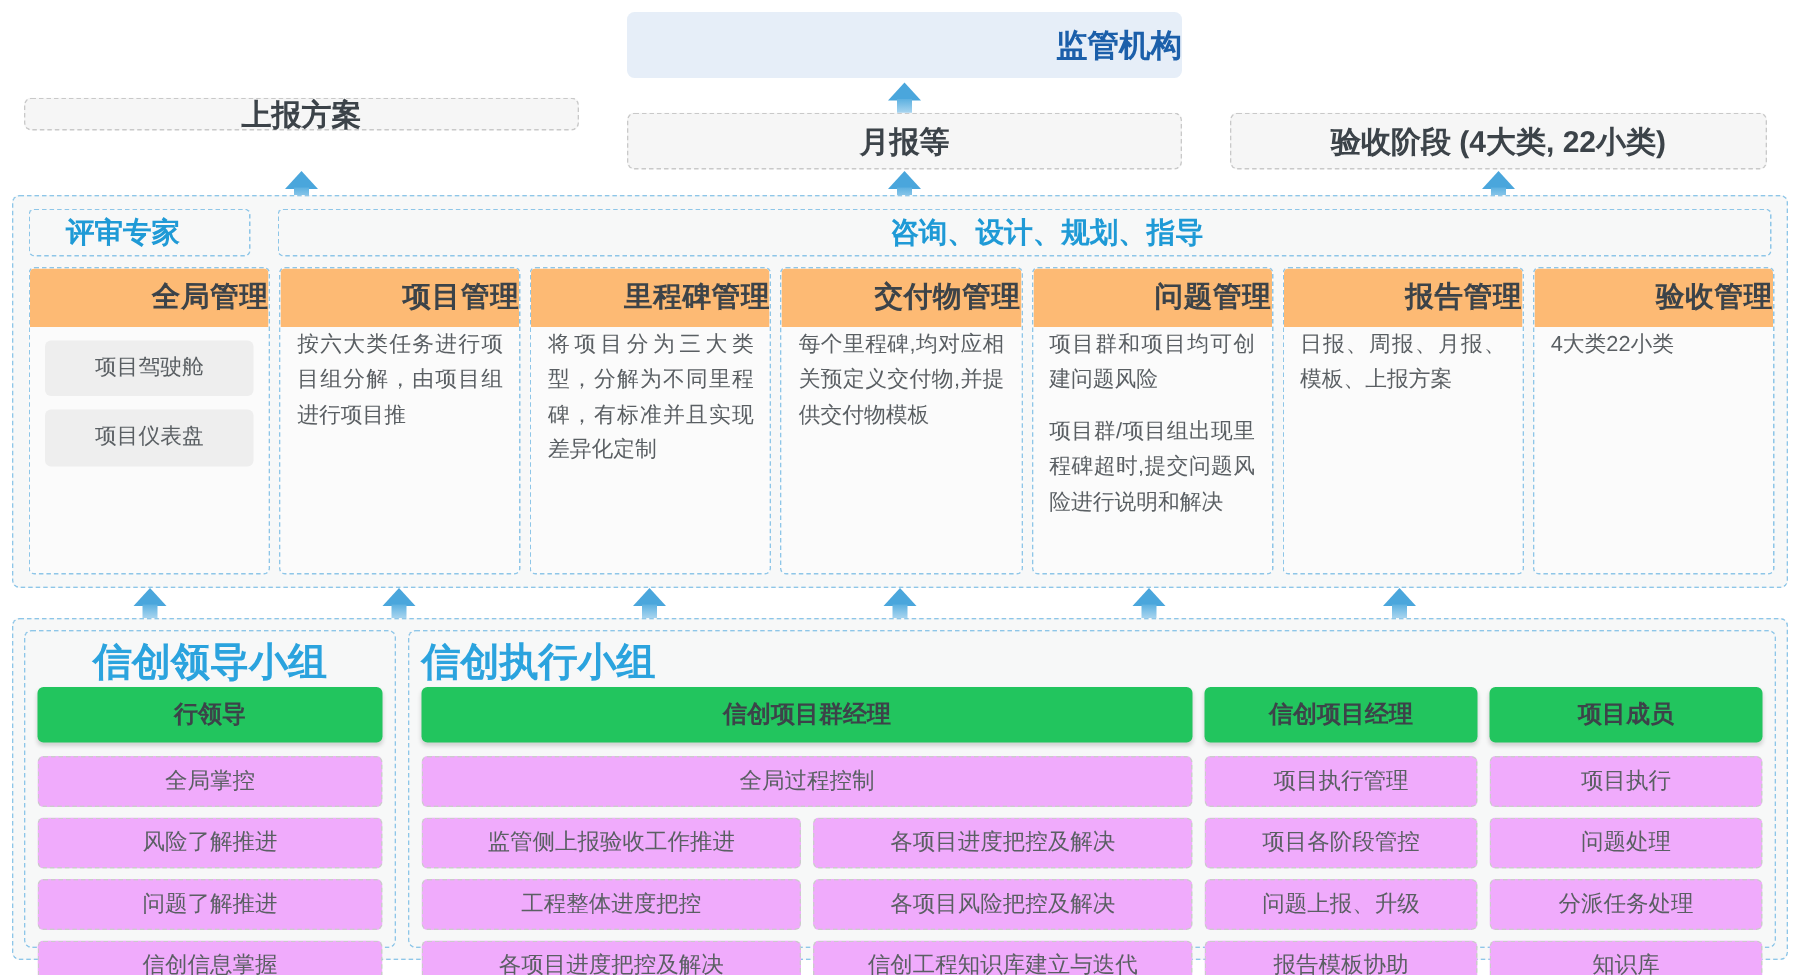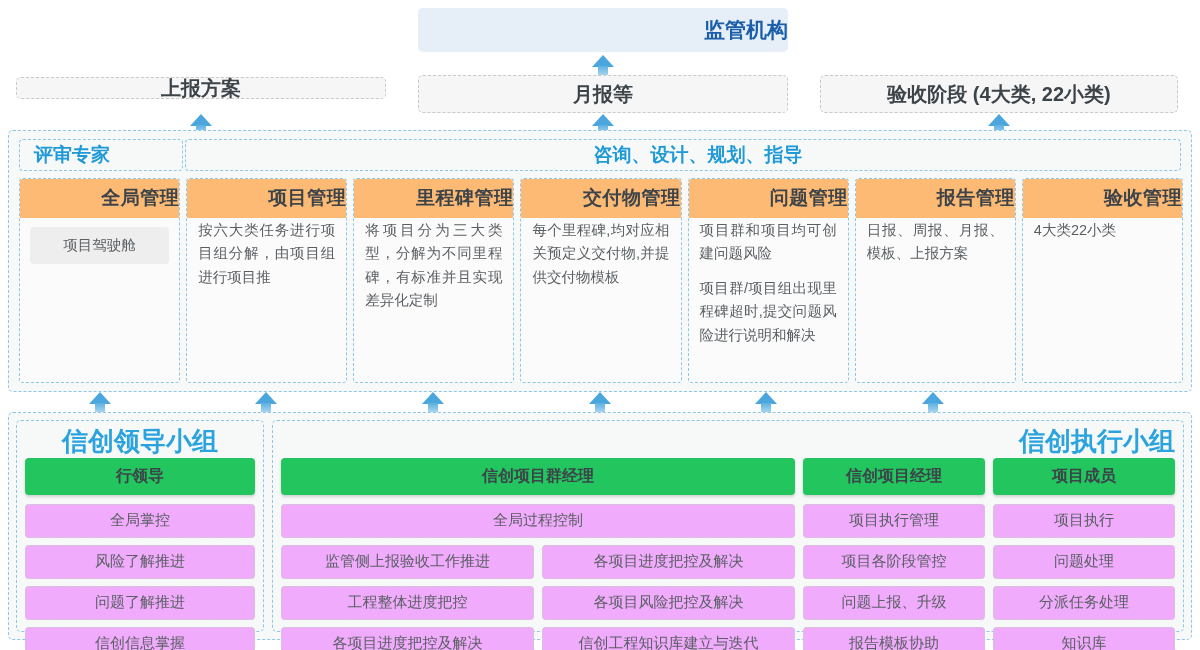--- a/index.html
+++ b/index.html
@@ -96,21 +96,21 @@
     border-radius: 4px;
     background: #f7f8f8;
     box-sizing: border-box;
     display: flex;
     align-items: center;
     font-size: 19px;
     font-weight: bold;
     color: #1f9ad6;
     padding-left: 30px;
   }
-  #band-expert { left: 10px; width: 164px; padding-left: 14px; }
+  #band-expert { left: 10px; width: 148px; padding-left: 24px; }
   #band-consult {
     left: 176px; width: 996px;
     justify-content: center;
   }
 
   .cards {
     position: absolute;
     left: 10px;
     top: 47px;
     width: 1164px;
@@ -183,21 +183,21 @@
   #group-leader { width: 248px; }
   #group-exec { flex: 1; }
   .group-title {
     text-align: center;
     font-size: 26px;
     font-weight: bold;
     color: #2ba3de;
     line-height: 28px;
     margin-bottom: 3px;
   }
-  #group-exec .group-title { text-align: right; }
+  #group-exec .group-title { text-align: left; }
   .white-head {
     background: #22c55e;
     border-radius: 4px;
     box-shadow: 0 2px 3px rgba(0,0,0,0.16);
     text-align: center;
     font-size: 16px;
     font-weight: bold;
     color: #3c4349;
     padding: 8px 0;
     margin-bottom: 9px;
@@ -228,21 +228,21 @@
 
   <div class="top-box" id="regulator-box" style="left:418px; top:8px; width:370px; height:44px;">
     <span>监管机构</span>
   </div>
 
   <div class="arrow" style="left:592px; top:55px;">
     <span class="head"></span>
     <span class="stem"></span>
   </div>
 
-  <div class="dashed-box report-box big" style="left:16px; top:77px; width:370px; height:22px;">
+  <div class="dashed-box report-box big" style="left:16px; top:65px; width:370px; height:22px;">
     <span>上报方案</span>
   </div>
   <div class="dashed-box report-box big" style="left:418px; top:75px; width:370px; height:38px;">
     <span>月报等</span>
   </div>
   <div class="dashed-box report-box big" style="left:820px; top:75px; width:358px; height:38px;">
     <span>验收阶段 (4大类, 22小类)</span>
   </div>
 
   <div class="arrow" style="left:190px; top:114px;">
@@ -266,20 +266,21 @@
     <div class="role-band" id="band-consult">
       <span>咨询、设计、规划、指导</span>
     </div>
 
     <div class="cards">
 
       <div class="card">
         <div class="card-head">全局管理</div>
         <div class="card-body pills">
           <div class="pill">项目驾驶舱</div>
+          <div class="pill">项目仪表盘</div>
         </div>
       </div>
 
       <div class="card">
         <div class="card-head">项目管理</div>
         <div class="card-body">
           <p>按六大类任务进行项目组分解，由项目组进行项目推</p>
         </div>
       </div>
 

